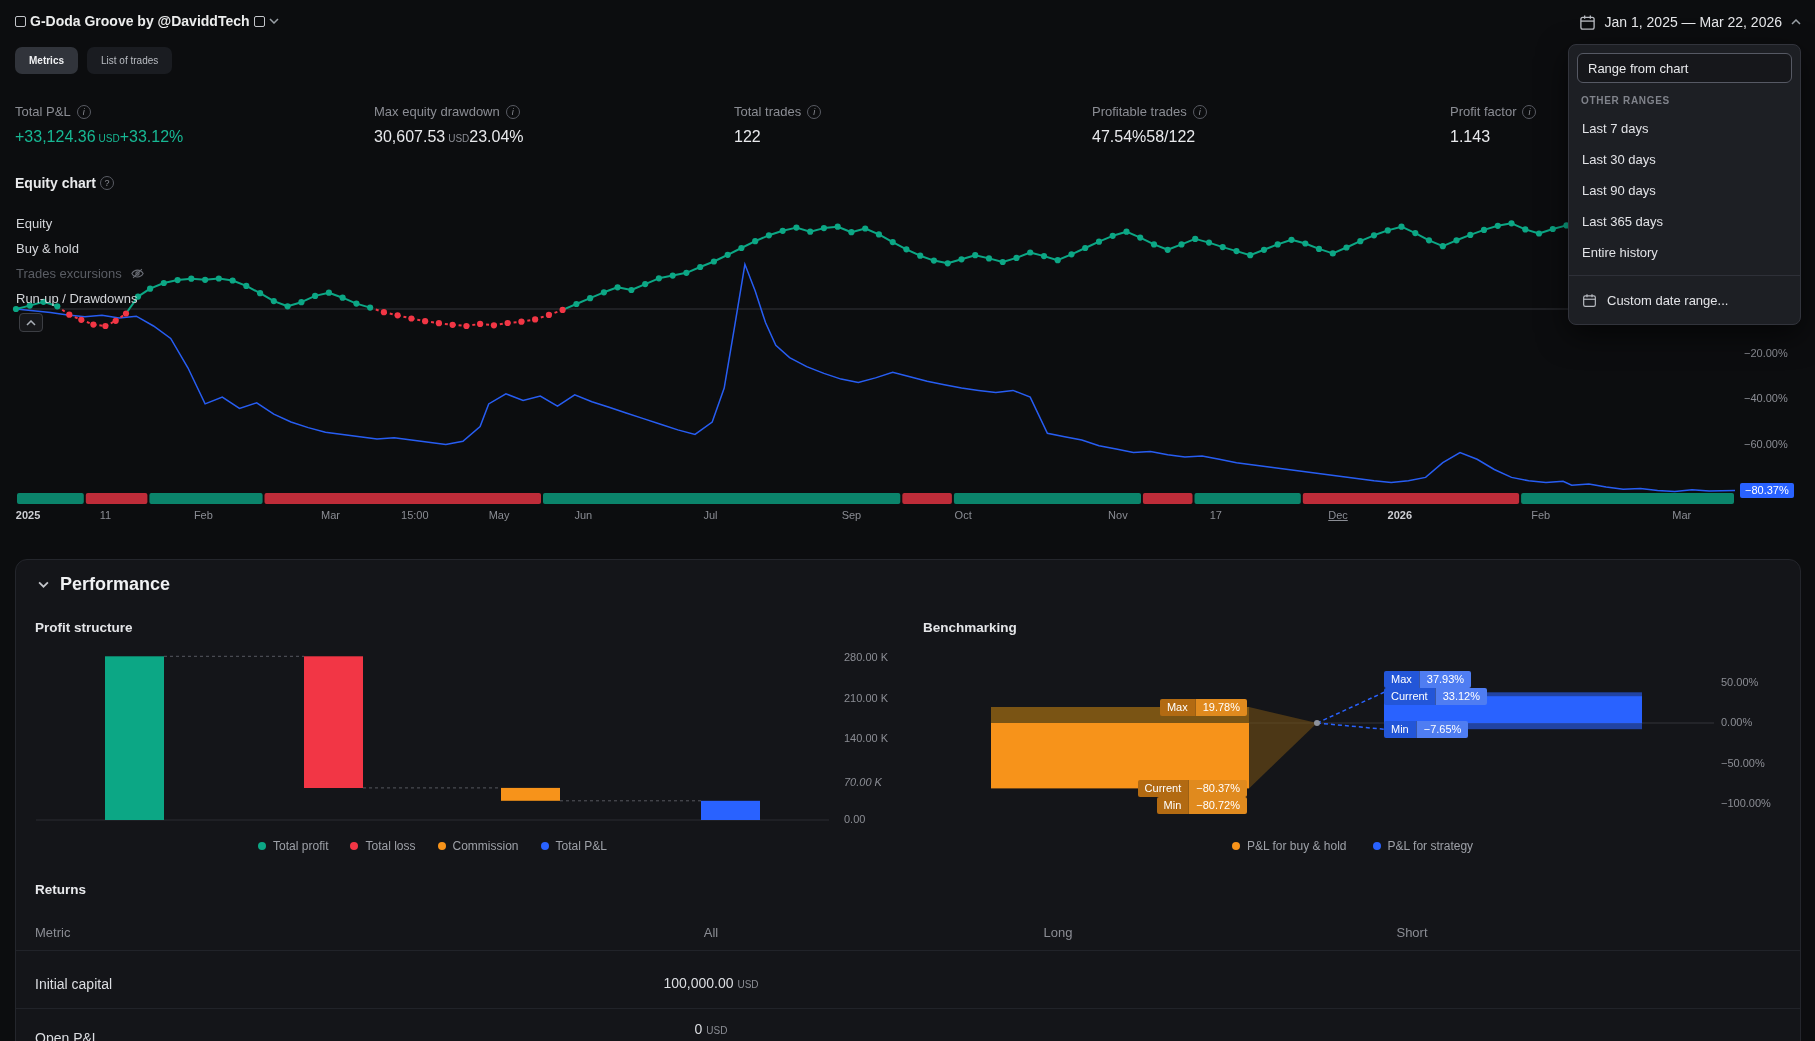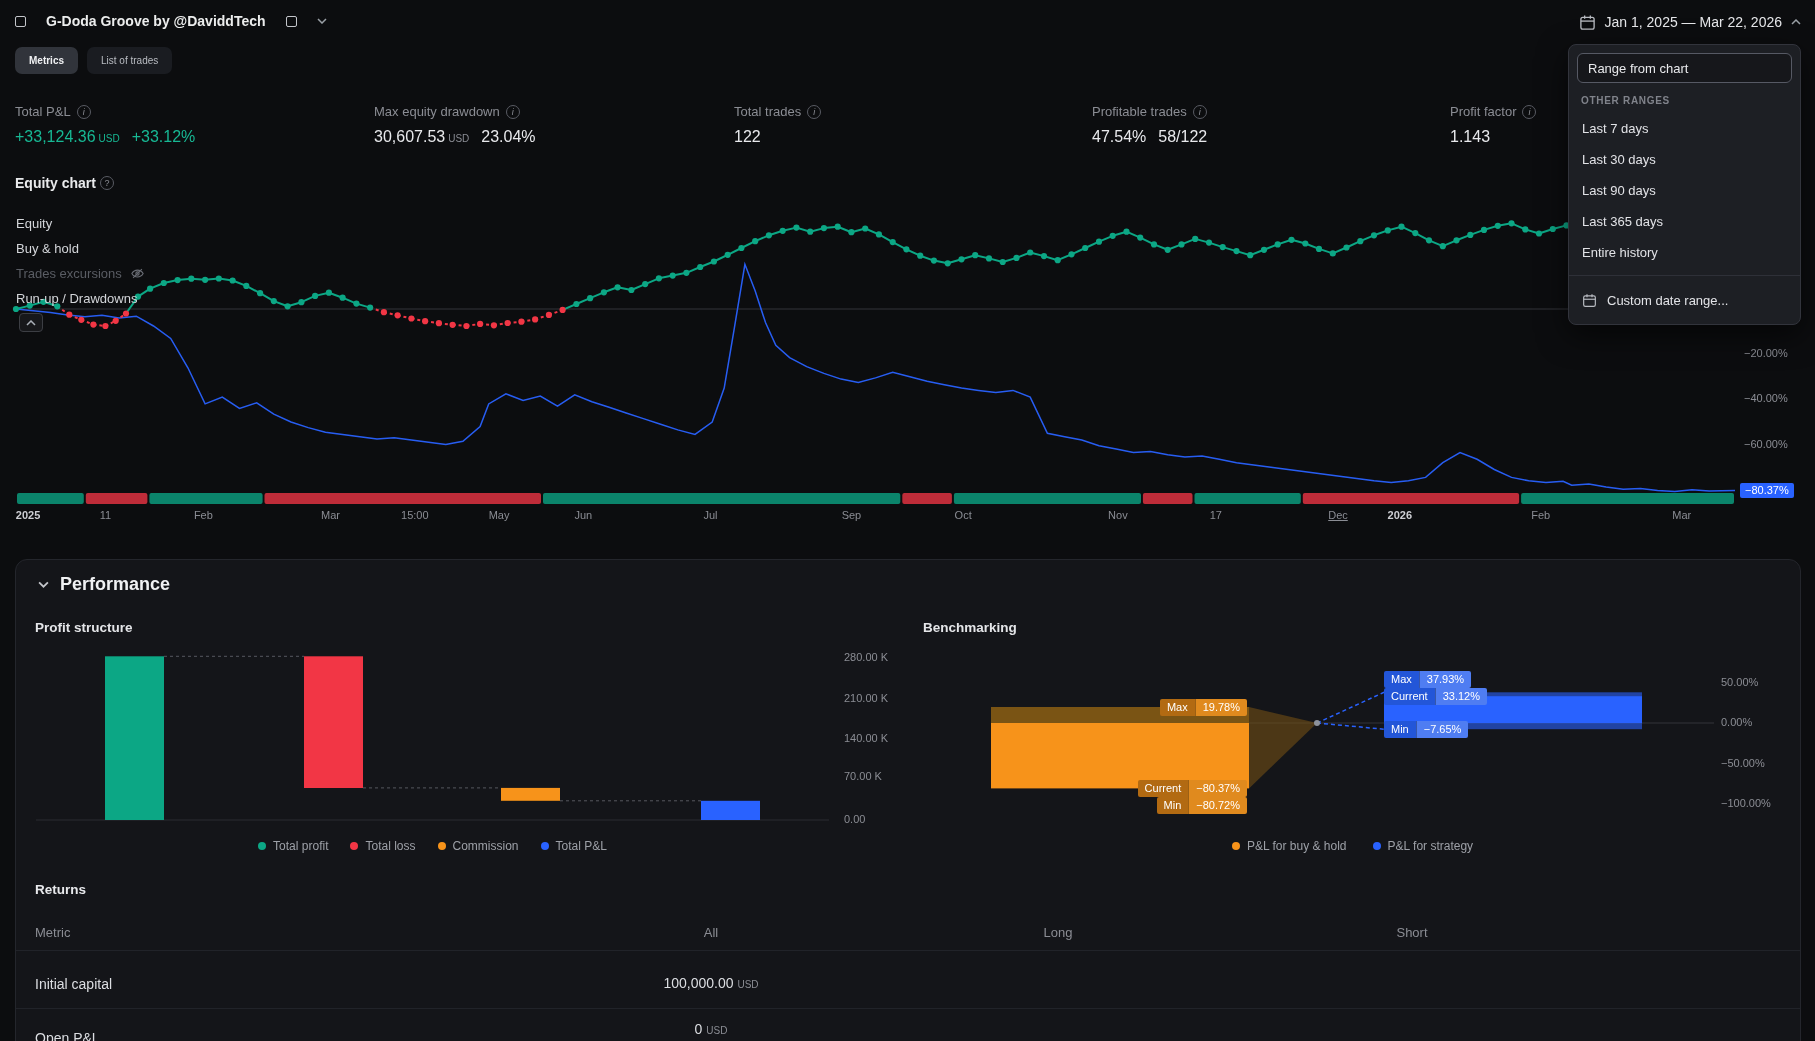--- a/index.html
+++ b/index.html
@@ -10,21 +10,21 @@
   .row{display:flex;align-items:center}
   .box-glyph{width:11px;height:11px;border:1px solid #c3c5ca;border-radius:2px;display:inline-block}
   .title-text{font-size:14px;font-weight:700;color:#eceded}
   .date-text{font-size:14px;color:#e6e7ea}
   .pill{height:27px;padding:0 14px;border:none;border-radius:7px;font-size:10px;cursor:pointer;
     font-family:inherit;background:#1a1c21;color:#b9bcc2}
   .pill.active{background:#31343b;color:#f0f1f3;font-weight:700}
   .metric-label{font-size:13px;color:#8b8d94;display:flex;align-items:center;gap:6px}
   .metric-value{font-size:16px;margin-top:9px;display:flex;align-items:baseline;color:#e8e9ec}
   .metric-value .cur{font-size:10px;margin-left:3px}
-  .metric-value .gap{margin-left:12px}
+  .metric-value .gap{}
   .pos{color:#17b894}
   .gray{color:#8b8d94}
   .icon-circle{width:14px;height:14px;border:1px solid #595b63;border-radius:50%;display:inline-flex;
     align-items:center;justify-content:center;font-size:9px;color:#8b8d94;flex:none}
   .icon-circle.info::after{content:"i";font-style:italic}
   .icon-circle.q::after{content:"?"}
   .sec-title{font-size:14px;font-weight:700;color:#e9eaec}
   .eq-legend-row{display:flex;align-items:center;gap:8px;height:25px;font-size:13px;color:#d4d6da;cursor:pointer}
   .eq-legend-row.dim{color:#5a5d64}
   .collapse-btn{width:24px;height:19px;border:1px solid #3c3e44;border-radius:4px;background:#17181b;
@@ -60,21 +60,21 @@
   .menu-item{height:31px;display:flex;align-items:center;margin:0 6px;padding:0 7px;border-radius:6px;
     font-size:13px;color:#e2e3e7;cursor:pointer}
   .menu-divider{height:1px;background:#2e3038;margin:7px 0 6px}
   .menu-item.custom{height:36px;gap:10px}
 </style>
 </head>
 <body>
 
 <div id="stage">
 
-  <div class="abs row" style="left:15px;top:9px;height:24px;gap:20px">
+  <div class="abs row" style="left:15px;top:9px;height:24px;gap:4px">
     <span class="box-glyph"></span>
     <span class="title-text">G-Doda Groove by @DaviddTech</span>
     <span class="box-glyph"></span>
     <svg width="10" height="6" viewBox="0 0 10 6">
         <polyline points="1,1 5,5 9,1" fill="none" stroke="#9aa0a6" stroke-width="1.5"></polyline>
       </svg>
   </div>
 
   <div class="abs row" style="right:14px;top:10px;height:24px;gap:9px">
     <svg width="17" height="17" viewBox="0 0 18 18">
@@ -534,21 +534,21 @@
     </div>
     <div class="abs hline" style="left:0;top:448px;width:100%"></div>
     <div class="abs ret-label" style="left:19px;top:470px">Open P&amp;L</div>
     <div class="abs ret-value center" style="left:695px;top:461px">
       <span>0</span>
       <span class="cur gray">USD</span>
     </div>
   <div class="axis-label" style="left: 828px; top: 91px;">280.00 K</div>
       <div class="axis-label" style="left: 828px; top: 131.5px;">210.00 K</div>
       <div class="axis-label" style="left: 828px; top: 172px;">140.00 K</div>
-      <div class="axis-label" style="left: 828px; top: 210px;">70.00 K</div>
+      <div class="axis-label" style="left: 828px; top: 216px; font-style: italic;">70.00 K</div>
       <div class="axis-label" style="left: 828px; top: 253px;">0.00</div>
       <div class="axis-label" style="left: 1705px; top: 115.5px;">50.00%</div>
       <div class="axis-label" style="left: 1705px; top: 156px;">0.00%</div>
       <div class="axis-label" style="left: 1705px; top: 196.5px;">−50.00%</div>
       <div class="axis-label" style="left: 1705px; top: 237px;">−100.00%</div>
       <div class="badge orange" style="right: 553px; top: 138.978px;">
         <span class="bl">Max</span>
         <span class="bv">19.78%</span>
       </div>
       <div class="badge orange" style="right: 553px; top: 220.1px;">

